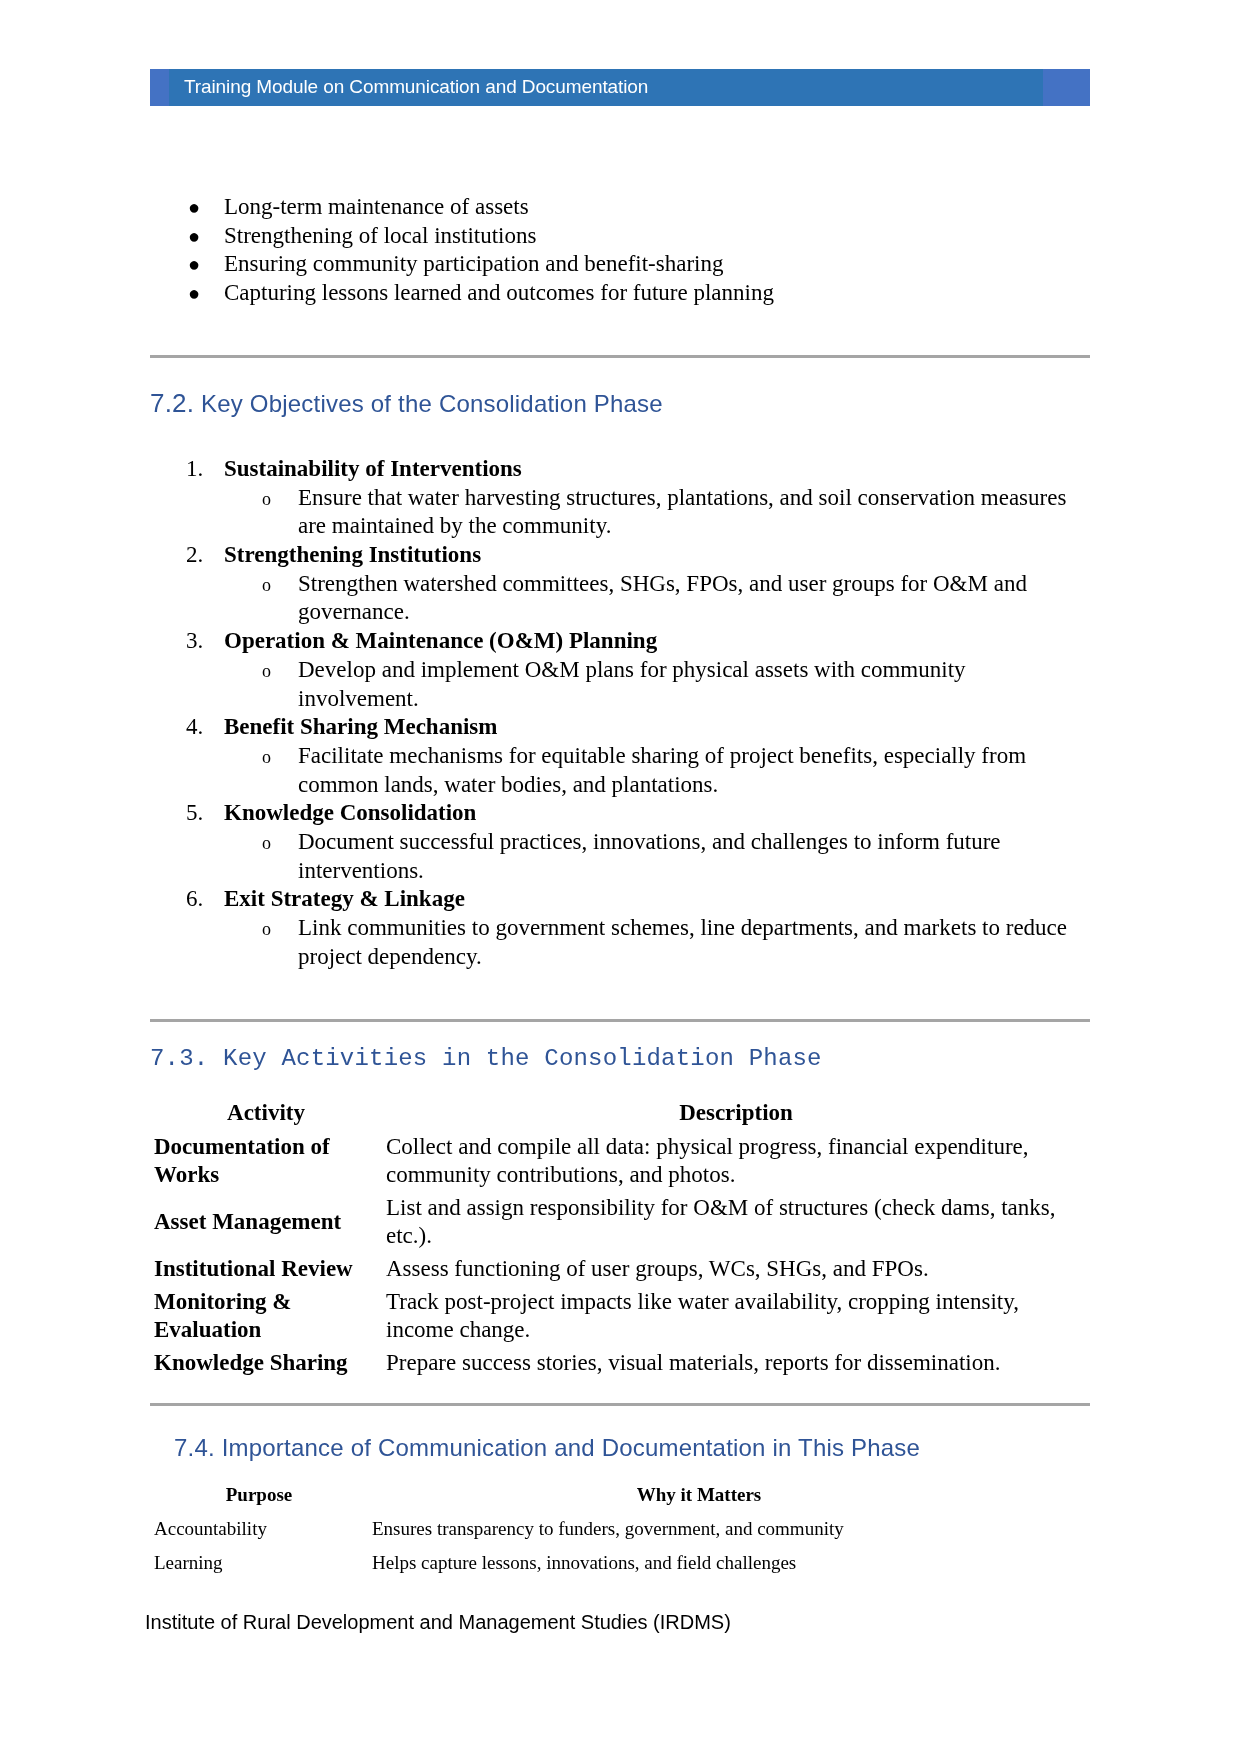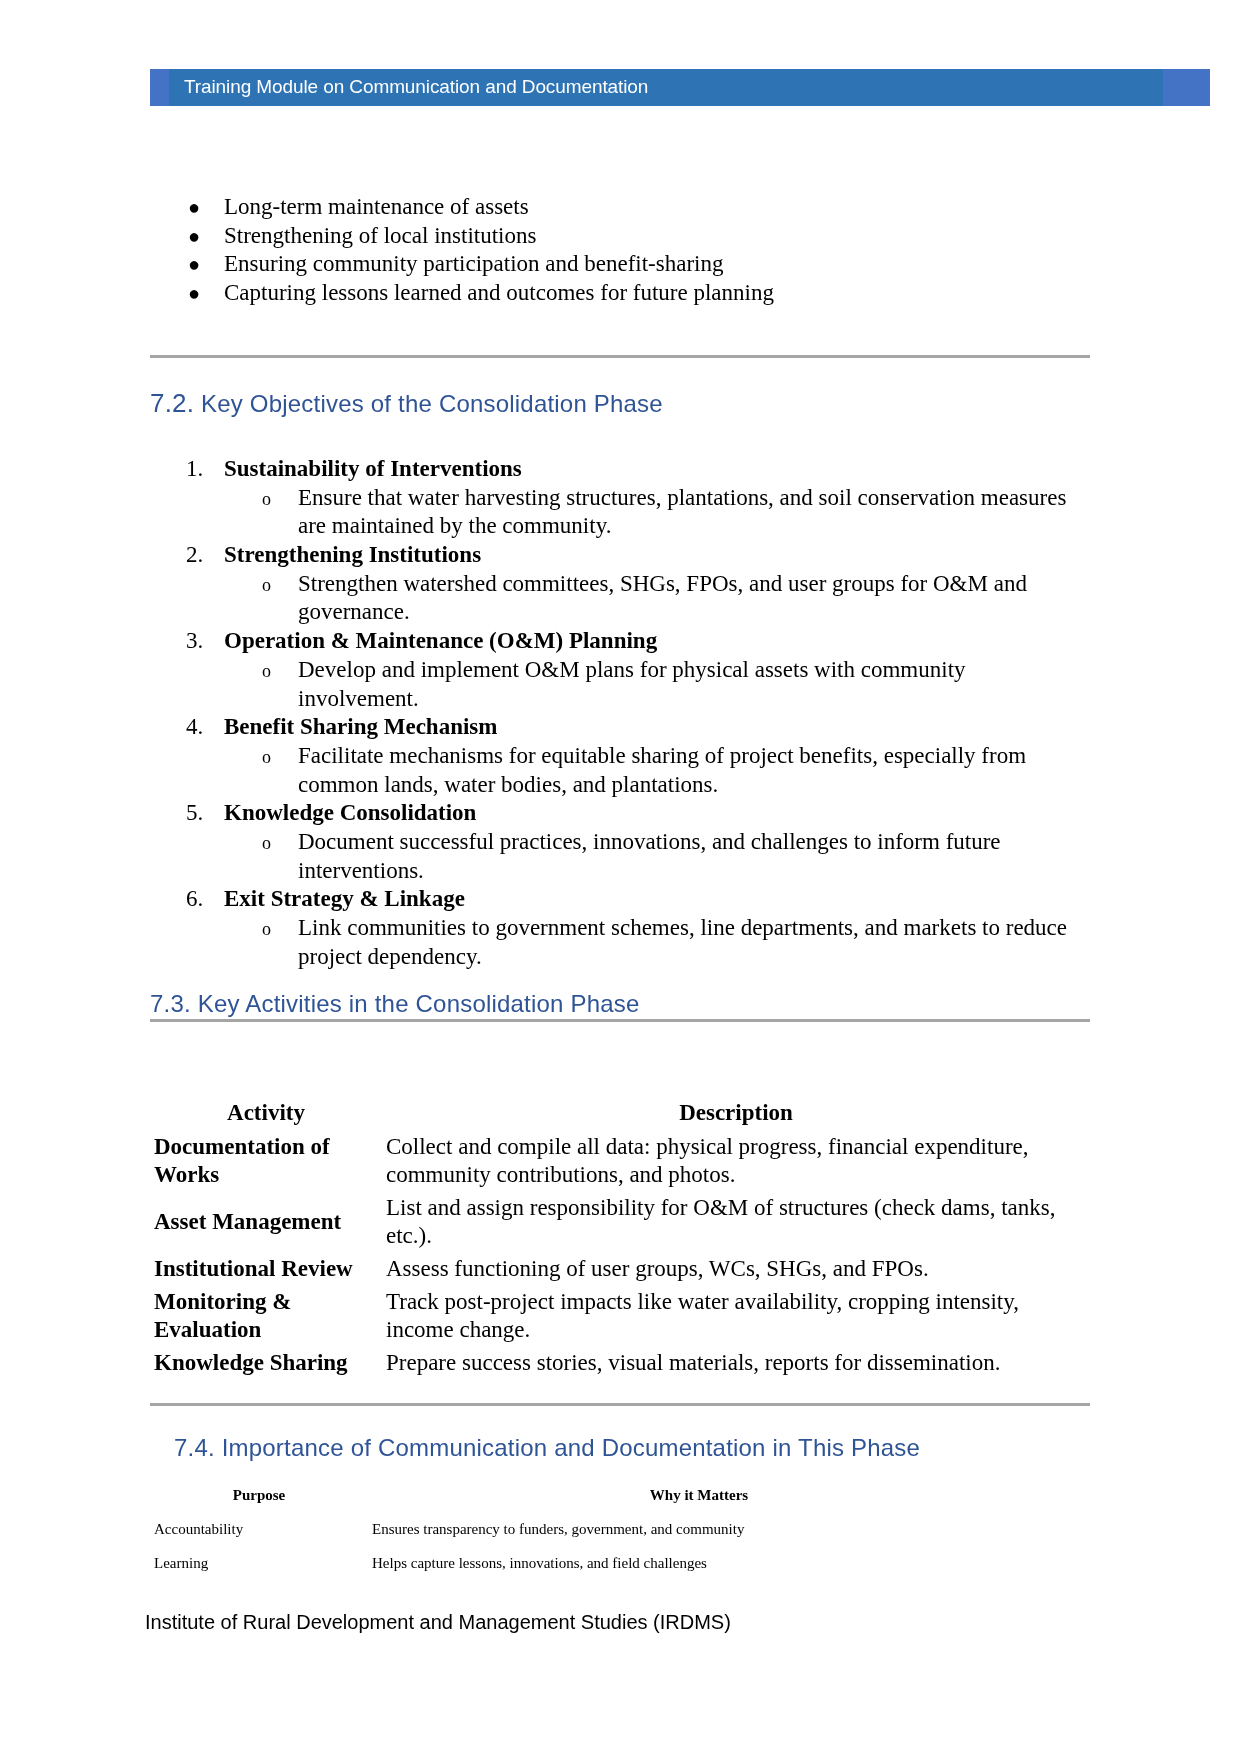--- a/index.html
+++ b/index.html
@@ -1,19 +1,19 @@
 <!DOCTYPE html>
 <html><head>
 <meta charset="utf-8">
 <style>
   html, body { margin: 0; padding: 0; background: #ffffff; }
   body { width: 1241px; height: 1755px; position: relative; overflow: hidden;
          font-family: "Liberation Serif", serif; color: #000; }
 
-  .header-banner { position: absolute; left: 150px; top: 69px; width: 1060px; height: 37px;
+  .header-banner { position: absolute; left: 150px; top: 69px; width: 940px; height: 37px;
                    background: #2E74B5; }
   .header-banner .left-block { position: absolute; left: 0; top: 0; width: 19px; height: 37px; background: #4472C4; }
   .header-banner .right-block { position: absolute; right: 0; top: 0; width: 47px; height: 37px; background: #4472C4; }
   .header-banner .title { position: absolute; left: 34px; top: 7px; color: #ffffff;
                           font-family: "Liberation Sans", sans-serif; font-size: 19px; letter-spacing: -0.1px; }
 
   .bullets { position: absolute; left: 0; top: 193px; margin: 0; padding: 0; list-style: none; }
   .bullets li { position: relative; height: 28.5px; font-size: 23px; line-height: 28px; padding-left: 224px; white-space: nowrap; }
   .bullets li .dot { position: absolute; left: 188px; top: 0; font-size: 20px; }
 
@@ -30,21 +30,21 @@
   .obj .sub { position: relative; padding-left: 298px; width: 770px; font-size: 23px; line-height: 28.7px; }
   .obj .sub .o { position: absolute; left: 262px; top: 1px; font-size: 18px; }
 
   table.activities { position: absolute; left: 150px; top: 1097px; border-collapse: collapse; width: 940px; }
   table.activities th, table.activities td { font-size: 23px; line-height: 28px; padding: 2px 4px 3px 4px; vertical-align: middle; text-align: left; }
   table.activities th { text-align: center; font-weight: bold; padding-bottom: 4px; }
   table.activities td.act { font-weight: bold; width: 224px; white-space: nowrap; }
   table.activities td.act.wrap { white-space: normal; }
 
   table.importance { position: absolute; left: 150px; top: 1478px; border-collapse: collapse; width: 880px; }
-  table.importance th, table.importance td { font-size: 15px; line-height: 28px; padding: 3px 4px 3px 4px; text-align: left; font-family: Liberation Serif, serif; }
+  table.importance th, table.importance td { font-size: 19px; line-height: 28px; padding: 3px 4px 3px 4px; text-align: left; font-family: Liberation Serif, serif; }
   table.importance th { text-align: center; font-weight: bold; }
   table.importance td.p { width: 210px; margin-left: 20px; }
 
   .footer { position: absolute; left: 145px; top: 1611px; font-family: "Liberation Sans", sans-serif; font-size: 20px; color: #000; white-space: nowrap; }
 </style>
 </head>
 <body>
 
 <div class="header-banner">
   <div class="left-block"></div>
@@ -88,21 +88,21 @@
     <div class="sub"><span class="o">o</span><span>Document successful practices, innovations, and challenges to inform future interventions.</span></div>
   </div>
   <div class="obj">
     <div class="title-line"><span class="num">6.</span><span>Exit Strategy &amp; Linkage</span></div>
     <div class="sub"><span class="o">o</span><span>Link communities to government schemes, line departments, and markets to reduce project dependency.</span></div>
   </div>
 </div>
 
 <div class="divider" style="top:1019px;"></div>
 
-<div class="section-heading" style="top:990px;">
+<div class="section-heading" style="top:1045px;font-family:Liberation Mono, monospace;">
   <span>7.3.</span>
   <span>Key Activities in the Consolidation Phase</span>
 </div>
 
 <table class="activities">
   <thead>
     <tr>
       <th>Activity</th>
       <th>Description</th>
     </tr>

